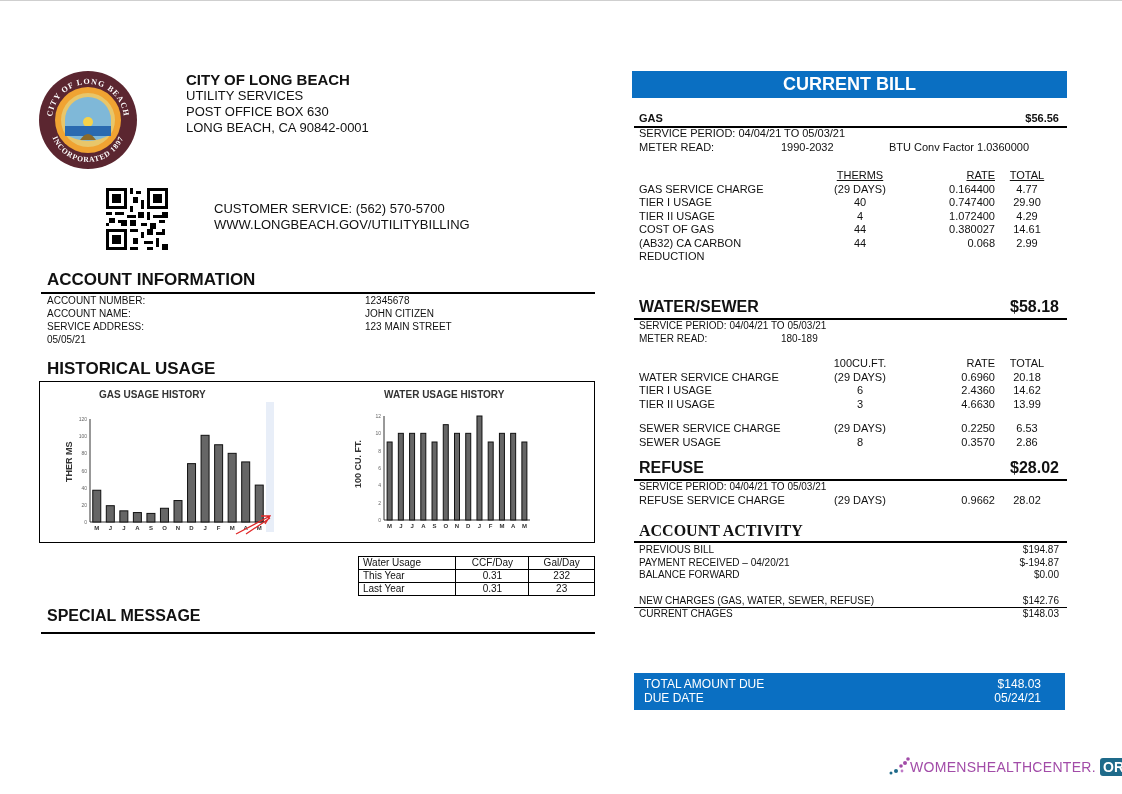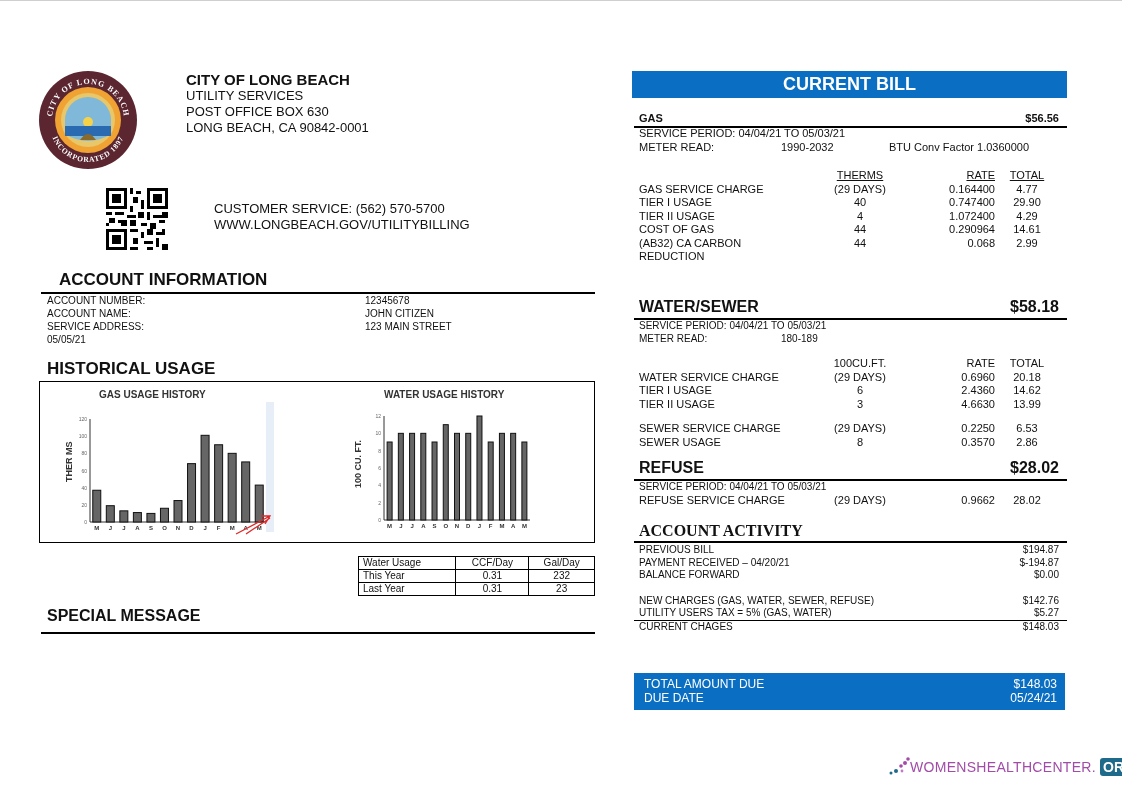--- a/index.html
+++ b/index.html
@@ -37,21 +37,21 @@
   .rb-head { left: 632px; top: 71px; width: 435px; height: 27px; background: #0a6fc2; color: #fff; font-weight: bold; font-size: 18px; text-align: center; line-height: 27px; }
   .rc { left: 639px; width: 420px; }
   .row { display: flex; font-size: 11px; line-height: 13.5px; }
   .hdr { display: flex; justify-content: space-between; font-weight: bold; }
   .c1 { width: 166px; }
   .c2 { width: 110px; text-align: center; }
   .c3 { width: 80px; text-align: right; }
   .c4 { width: 64px; text-align: center; }
   .u { text-decoration: underline; }
 
-  .due-box { left: 634px; top: 673px; width: 431px; height: 37px; background: #0a6fc2; color: #fff; font-size: 12px; line-height: 14px; padding: 4px 8px 0 10px; }
+  .due-box { left: 634px; top: 673px; width: 431px; height: 37px; background: #0a6fc2; color: #fff; font-size: 12px; line-height: 14px; padding: 4px 24px 0 10px; }
   .due-row { display: flex; justify-content: space-between; }
 
   .watermark { left: 888px; top: 757px; display: flex; align-items: center; font-size: 14px; color: #a24ca8; letter-spacing: 0.3px; }
   .wm-org { background: #1e6a8a; color: #fff; font-weight: bold; border-radius: 3px; padding: 0 3px; margin-left: 4px; font-size: 14px; line-height: 18px; }
 </style>
 </head>
 <body>
 
 <div class="topline"></div>
 
@@ -126,21 +126,21 @@
       <rect x="14" y="20" width="2" height="1"></rect>
       <rect x="19" y="14" width="1" height="2"></rect>
   </g>
 </svg>
 
 <div class="abs contact">
   <div>CUSTOMER SERVICE: (562) 570-5700</div>
   <div>WWW.LONGBEACH.GOV/UTILITYBILLING</div>
 </div>
 
-<div class="abs sec-h" style="left:47px; top:270px;margin-left:12px;">ACCOUNT INFORMATION</div>
+<div class="abs sec-h" style="left:47px; top:270px;">ACCOUNT INFORMATION</div>
 <div class="abs rule" style="left:41px; top:292px; width:554px;"></div>
 <div class="abs acct-grid">
   <div class="acct-row">
       <span class="k">ACCOUNT NUMBER:</span>
       <span>12345678</span>
     </div>
   <div class="acct-row">
       <span class="k">ACCOUNT NAME:</span>
       <span>JOHN CITIZEN</span>
     </div>
@@ -300,21 +300,21 @@
       </div>
       <div class="row">
         <span class="c1">TIER II USAGE</span>
         <span class="c2">4</span>
         <span class="c3">1.072400</span>
         <span class="c4">4.29</span>
       </div>
       <div class="row">
         <span class="c1">COST OF GAS</span>
         <span class="c2">44</span>
-        <span class="c3">0.290964</span>
+        <span class="c3">0.380027</span>
         <span class="c4">14.61</span>
       </div>
       <div class="row">
         <span class="c1">(AB32) CA CARBON</span>
         <span class="c2">44</span>
         <span class="c3">0.068</span>
         <span class="c4">2.99</span>
       </div>
       <div class="row">
         <span class="c1">REDUCTION</span>
@@ -417,24 +417,20 @@
       <span>$-194.87</span>
     </div>
   <div class="hdr" style="font-weight:normal">
       <span>BALANCE FORWARD</span>
       <span>$0.00</span>
     </div>
   <div style="height:13px"></div>
   <div class="hdr" style="font-weight:normal">
       <span>NEW CHARGES (GAS, WATER, SEWER, REFUSE)</span>
       <span>$142.76</span>
-    </div>
-  <div class="hdr" style="font-weight:normal">
-      <span>UTILITY USERS TAX = 5% (GAS, WATER)</span>
-      <span>$5.27</span>
     </div>
   <div class="rule-thin" style="margin-left:-5px; width:433px;"></div>
   <div class="hdr" style="font-weight:normal">
       <span>CURRENT CHAGES</span>
       <span>$148.03</span>
     </div>
 </div>
 
 <div class="abs due-box">
   <div class="due-row">

